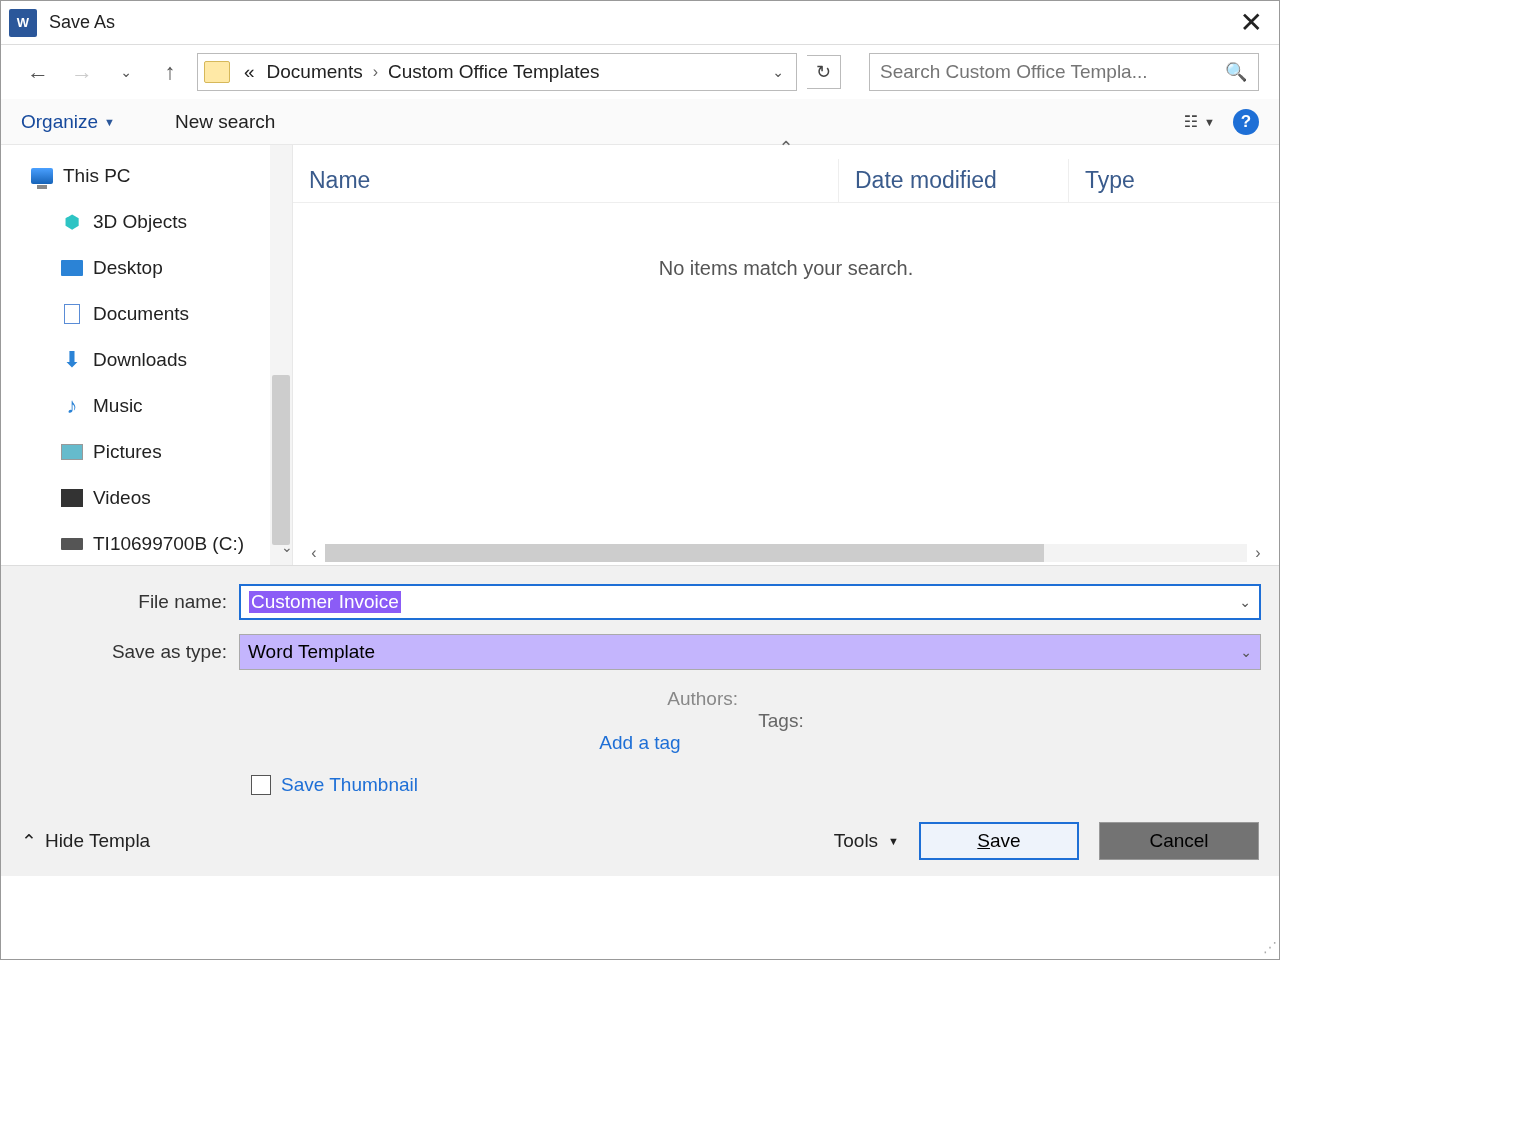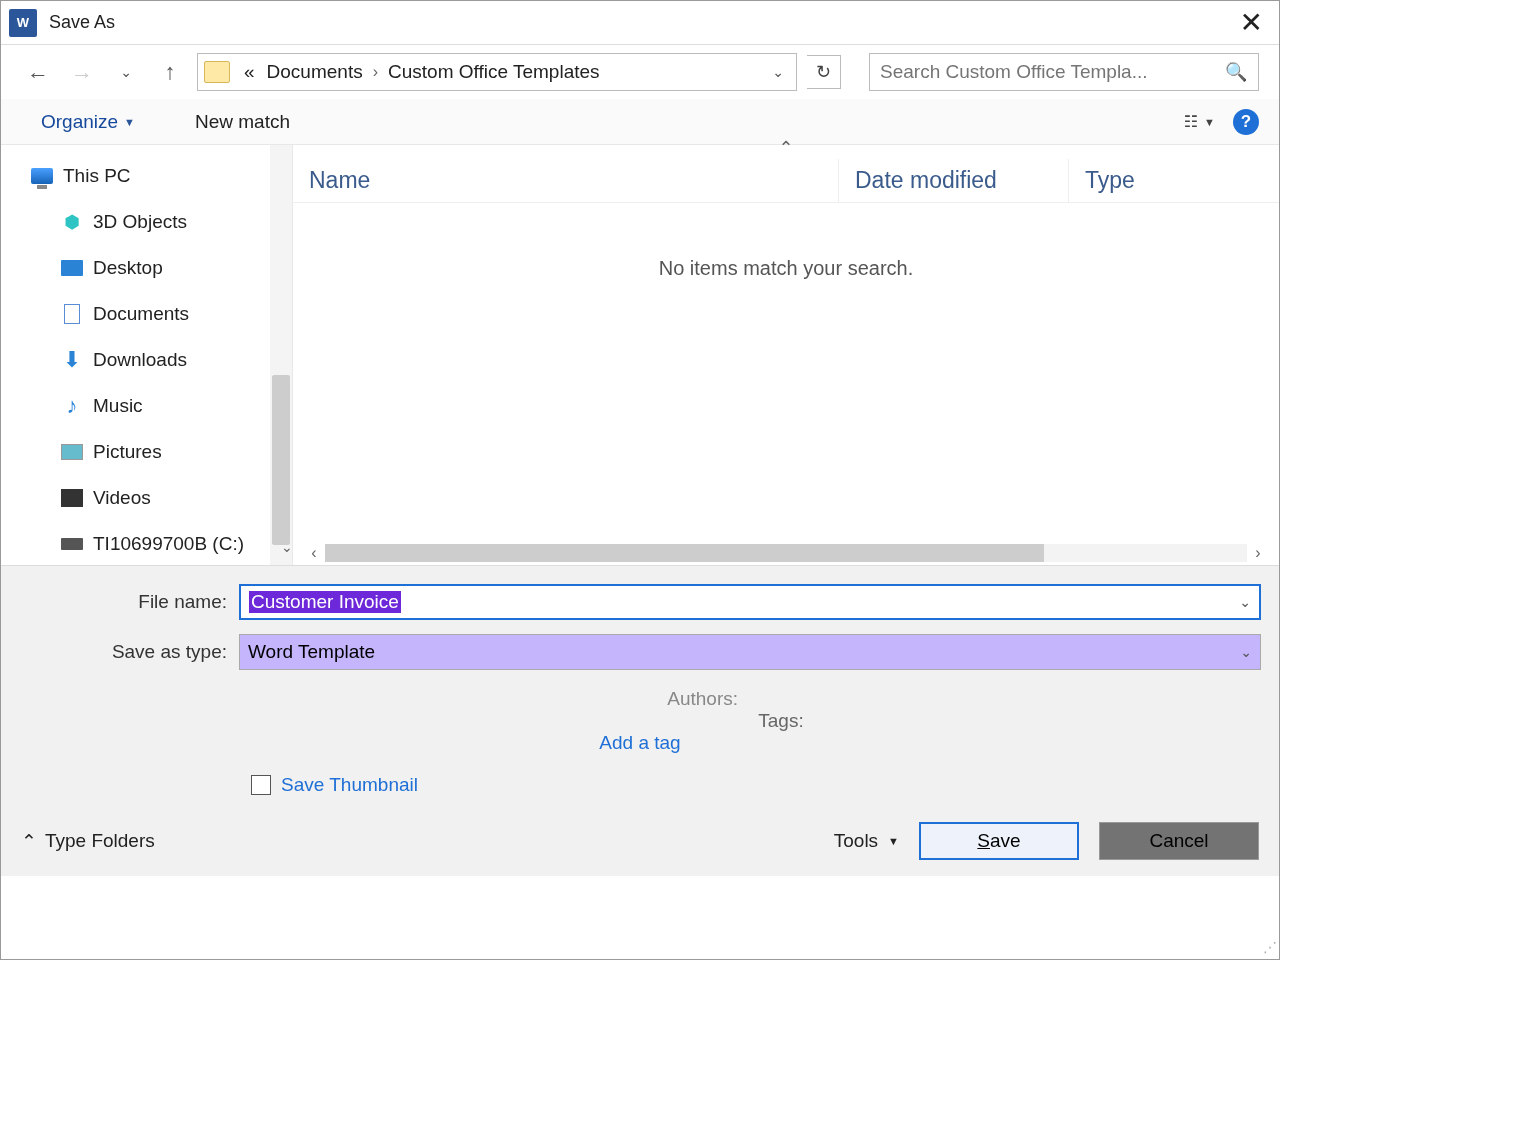--- a/index.html
+++ b/index.html
@@ -22,21 +22,21 @@
   .breadcrumb-box .crumb { font-size:19px; color:#222; padding:0 6px; }
   .breadcrumb-box .sep { color:#666; font-size:16px; padding:0 4px;}
   .breadcrumb-box .dd { margin-left:auto; color:#555; font-size:14px; padding:0 6px;}
   .refresh { width:34px; height:34px; border:1px solid #bbb; border-left:none; display:flex; align-items:center; justify-content:center; font-size:18px; color:#444;}
   .search-box { flex:1; margin-left:18px; height:38px; border:1px solid #bbb; display:flex; align-items:center; padding:0 10px; max-width:390px;}
   .search-box input { border:none; outline:none; font-size:19px; color:#888; flex:1; background:transparent;}
   .search-box .mag { color:#666; font-size:18px; margin-left:6px;}
 
   
   .toolbar { height:46px; display:flex; align-items:center; padding:0 20px; border-bottom:1px solid #e8e8e8; background:#fafafa; }
-  .toolbar .org { font-size:19px; color:#16499c; display:flex; align-items:center; gap:6px;margin-left:20px;}
+  .toolbar .org { font-size:19px; color:#16499c; display:flex; align-items:center; gap:6px;}
   .toolbar .org .tri { font-size:11px; color:#2b579a;}
   .toolbar .newf { font-size:19px; color:#222; margin-left:60px;}
   .toolbar .right { margin-left:auto; display:flex; align-items:center; gap:18px;}
   .view-btn { font-size:16px; color:#444; display:flex; align-items:center; gap:6px;}
   .help-badge { width:26px; height:26px; border-radius:50%; background:#1e6fd6; color:#fff; font-weight:bold; display:flex; align-items:center; justify-content:center; font-size:17px;}
 
   
   .body { display:flex; height: 420px; position:relative;}
   .tree { width:292px; border-right:1px solid #e8e8e8; padding:8px 0 0 20px; position:relative;}
   .tree-scroll-thumb { position:absolute; right:0; top:0; width:22px; height:100%; background:#f4f4f4;}
@@ -68,21 +68,21 @@
   .hscroll .arrow{ width:22px; text-align:center; color:#666; font-size:16px;}
   .hscroll .track{ flex:1; height:18px; background:#f3f3f3; position:relative;}
   .hscroll .thumb2 { position:absolute; left:0; top:0; height:100%; width:78%; background:#cdcdcd;}
 
   
   .form { padding:18px 18px 6px 18px; background:#f1f1f1; border-top:1px solid #ddd;}
   .form-row { display:flex; align-items:center; margin-bottom:14px;}
   .form-row label { width:220px; text-align:right; font-size:19px; color:#333; padding-right:12px;}
   .fld { flex:1; height:36px; border:1px solid #888; background:#fff; display:flex; align-items:center; padding:0 8px; font-size:19px; position:relative;}
   .fld.sel-hl { border:2px solid #1e6fd6;}
-  .fld .selected-text { background:#6d28d9; color:#fff; padding:0 2px;}
+  .fld .selected-text { background:#8b5cf6; color:#fff; padding:0 2px;}
   .fld .dd-ar { margin-left:auto; color:#555; font-size:14px;}
   .fld.grey { background:#c4b5fd; border:1px solid #aaa;}
   .meta-row { display:flex; align-items:center; padding:4px 0 12px 0;flex-direction:column;}
   .meta-row .mlabel { font-size:19px; color:#888; width:220px; text-align:right; padding-right:12px;}
   .meta-row .tags-l { font-size:19px; color:#666; margin-left:300px; margin-right:18px;}
   .meta-row .addtag { font-size:19px; color:#1e6fd6;}
   .chk-row { display:flex; align-items:center; margin-left:232px; gap:10px; margin-top:8px; margin-bottom:10px;}
   .chk { width:20px; height:20px; border:1.5px solid #555; background:#fff;}
   .chk-label { font-size:19px; color:#1e6fd6;}
 
@@ -124,21 +124,21 @@
       <input placeholder="Search Custom Office Templa..." style="">
       <span class="mag">🔍</span>
     </div>
   </div>
 
   <div class="toolbar">
     <div class="org">
       <span>Organize</span>
         <span class="tri">▼</span>
     </div>
-    <div class="newf">New match</div>
+    <div class="newf">New search</div>
     <div class="right">
       <div class="view-btn">☷ <span style="font-size:11px;">▼</span></div>
       <div class="help-badge">?</div>
     </div>
   </div>
 
   <div class="body">
     <div class="tree">
       <div class="tree-item">
         <span class="ico">
@@ -235,21 +235,21 @@
     </div>
     <div class="chk-row">
       <div class="chk"></div>
       <div class="chk-label">Save Thumbnail</div>
     </div>
   </div>
 
   <div class="footer">
     <div class="hide-f">
       <span>⌃</span>
-      <span>Type Folders</span>
+      <span>Hide Templa</span>
     </div>
     <div class="footer-right">
       <div class="tools">
         <span>Tools</span>
           <span style="font-size:11px;">▼</span>
       </div>
       <div class="btn primary">
           <span style="text-decoration:underline;text-decoration-color:transparent;"><span style="text-decoration:underline">S</span>ave</span>
         </div>
       <div class="btn">Cancel</div>

